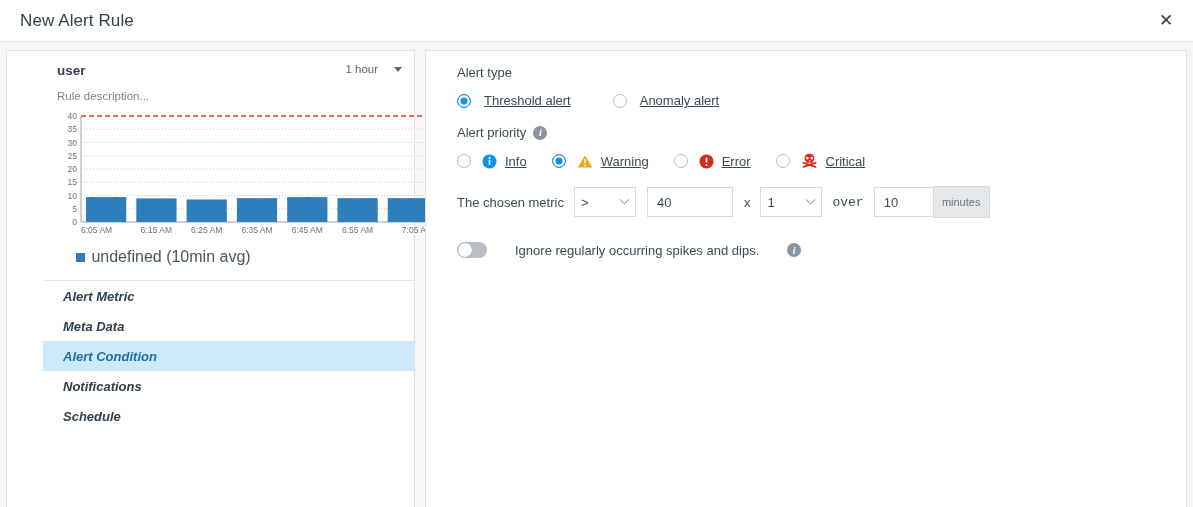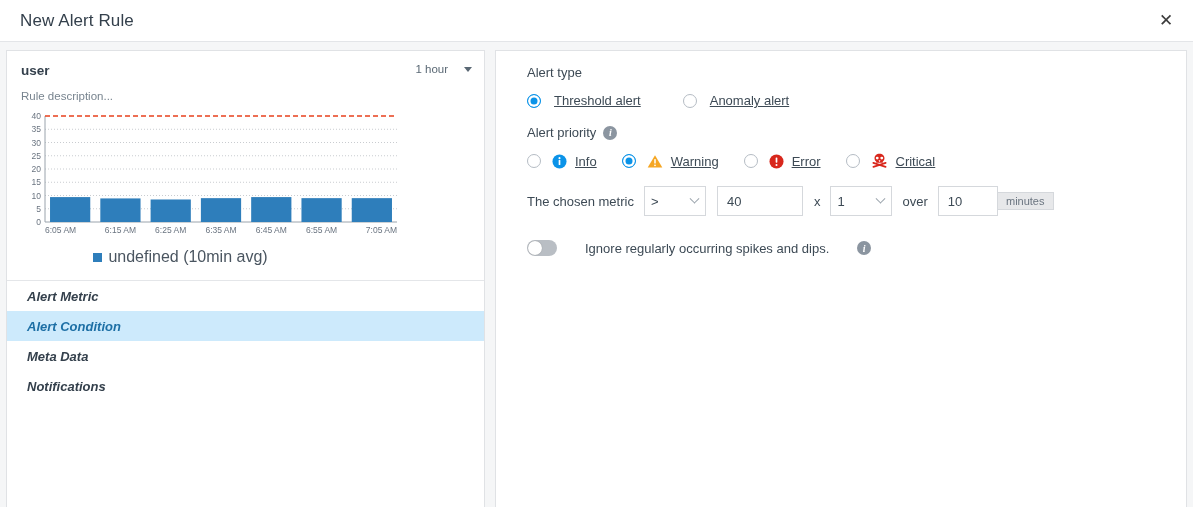--- a/index.html
+++ b/index.html
@@ -49,23 +49,23 @@
     padding: 8px 6px 0 6px;
     gap: 10px;
     min-height: 0;
   }
   .card {
     background: #ffffff;
     border: 1px solid #e0e2e5;
     border-bottom: none;
   }
   .left-card {
-    width: 479px;
+    width: 409px;
     flex: none;
-    display: flex; flex-direction: column;
+    display: flex; flex-direction: column; padding-left: 36px;
   }
   .right-card {
     flex: 1 1 auto;
     padding: 14px 31px;
   }
   
   .chart-block { padding: 12px 12px 4px 12px; }
   .chart-head {
     display: flex; align-items: flex-start; justify-content: space-between;
   }
@@ -173,28 +173,28 @@
     height: 30px;
     border: 1px solid #d5d8dc; background: #fff;
     padding: 0 9px;
     font-size: 13px; color: #3d4a55;
     font-family: "Liberation Sans", sans-serif;
     outline: none;
   }
   .input-40 { width: 86px; }
   .input-10 { width: 60px; }
   .unit-box {
-    height: 18px; width: 56px;
+    height: 32px; width: 56px;
     border: 1px solid #d5d8dc; border-left: none;
     background: #e7e8ea;
     display: flex; align-items: center; justify-content: center;
     font-size: 11px; color: #6b7580;
   }
   .mx { margin: 0 11px; }
-  .mx2 { margin: 0 10px; }
+  .mx2 { margin: 0 10px; font-family: Liberation Mono, monospace; }
   .ml10 { margin-left: 10px; }
   
   .toggle-row { display: flex; align-items: center; gap: 28px; }
   .toggle {
     width: 30px; height: 16px; border-radius: 9px;
     background: #b9bec4; position: relative; cursor: pointer; flex: none;
   }
   .toggle .knob {
     position: absolute; top: 1px; left: 1px;
     width: 14px; height: 14px; border-radius: 50%;
@@ -268,28 +268,31 @@
         <div class="legend">
           <span class="legend-swatch"></span>
           <span class="legend-label">undefined (10min avg)</span>
         </div>
       </div>
 
       <div class="nav-list">
         <div class="nav-item">
           <span>Alert Metric</span>
         </div>
+        <div class="nav-item">
+          <span>Meta Data</span>
+        </div>
         <div class="nav-item active">
           <span>Alert Condition</span>
         </div>
         <div class="nav-item">
-          <span>Meta Data</span>
+          <span>Notifications</span>
         </div>
         <div class="nav-item">
-          <span>Notifications</span>
+          <span>Schedule</span>
         </div>
       </div>
     </div>
 
     <div class="card right-card">
 
       <div class="section-label">Alert type</div>
       <div class="radio-row">
         <span class="radio checked"></span>
         <span class="radio-label">Threshold alert</span>

